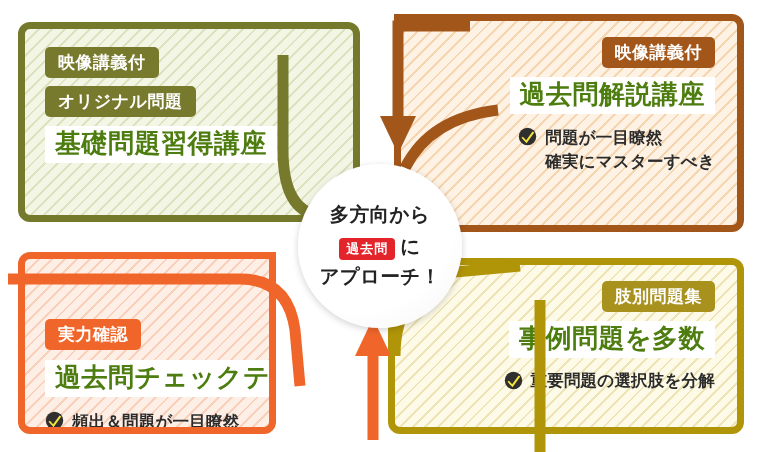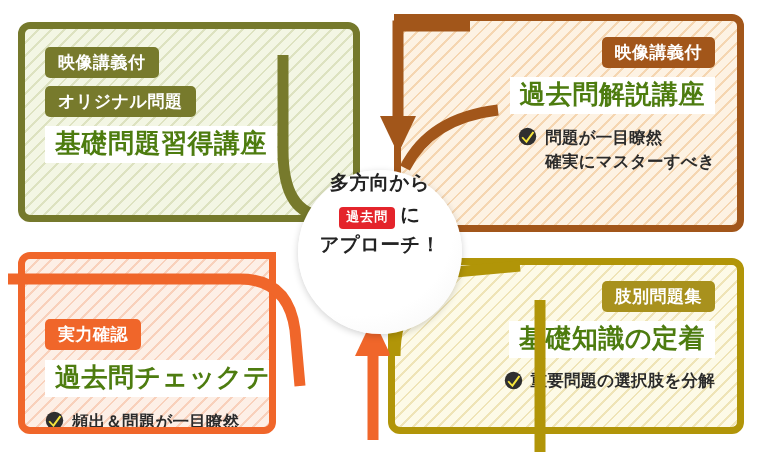--- a/index.html
+++ b/index.html
@@ -118,26 +118,26 @@
     font-size:16.5px;
     font-weight:bold;
     line-height:1.48;
     letter-spacing:.2px;
   }
   .check{flex:0 0 auto;margin-top:2px;}
 
   
   #circle{
     position:absolute;
-    left:298px;top:170px;width:164px;height:164px;
+    left:298px;top:164px;width:164px;height:164px;
     border-radius:50%;
     background:radial-gradient(circle at 38% 32%, #ffffff 0%, #ffffff 62%, #f4f4f4 100%);
     box-shadow:0 2px 7px rgba(0,0,0,.18);
     z-index:8;
-    display:flex;align-items:flex-start;justify-content:center;font-family:Liberation Mono, monospace;
+    display:flex;align-items:center;justify-content:center;
   }
   #circle .ctext{
     text-align:center;
     color:#232323;
     font-weight:bold;
     font-size:19.5px;
     line-height:1.52;
     letter-spacing:.4px;
   }
   .kako{
@@ -248,21 +248,21 @@
     </div>
   </div>
 
   <div class="panel" id="p-gold">
     <div class="stripes"></div>
     <div class="inner" style="padding:16px 22px 0 0; text-align:right;font-family:Liberation Serif, serif;">
       <div style="margin-bottom:9px;">
         <span class="badge badge-gold">肢別問題集</span>
       </div>
       <div style="margin-bottom:11px;">
-        <span class="title">基礎知識の定着</span>
+        <span class="title">事例問題を多数</span>
       </div>
       <div style="display:flex;justify-content:flex-end;">
         <div class="bullet" style="text-align:left;">
           <span class="check">
             <svg width="19" height="19" viewBox="0 0 24 24">
               <circle cx="12" cy="12" r="11" fill="#2f2f2f"></circle>
               <path d="M6.2 12.4 L10.3 16.6 L18.4 5.6 L20.6 7.0 L10.8 20.4 L4.4 13.7 Z" fill="#f5e43c"></path>
             </svg>
           </span>
           <span>重要問題の選択肢を分解</span>

